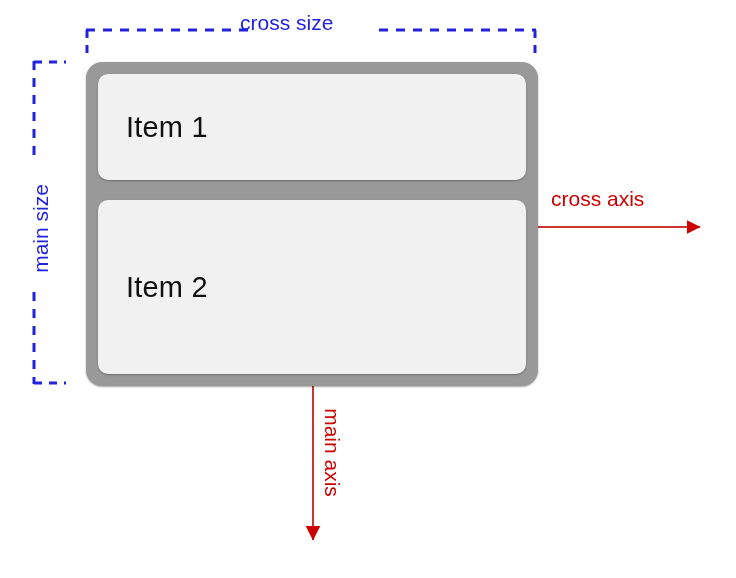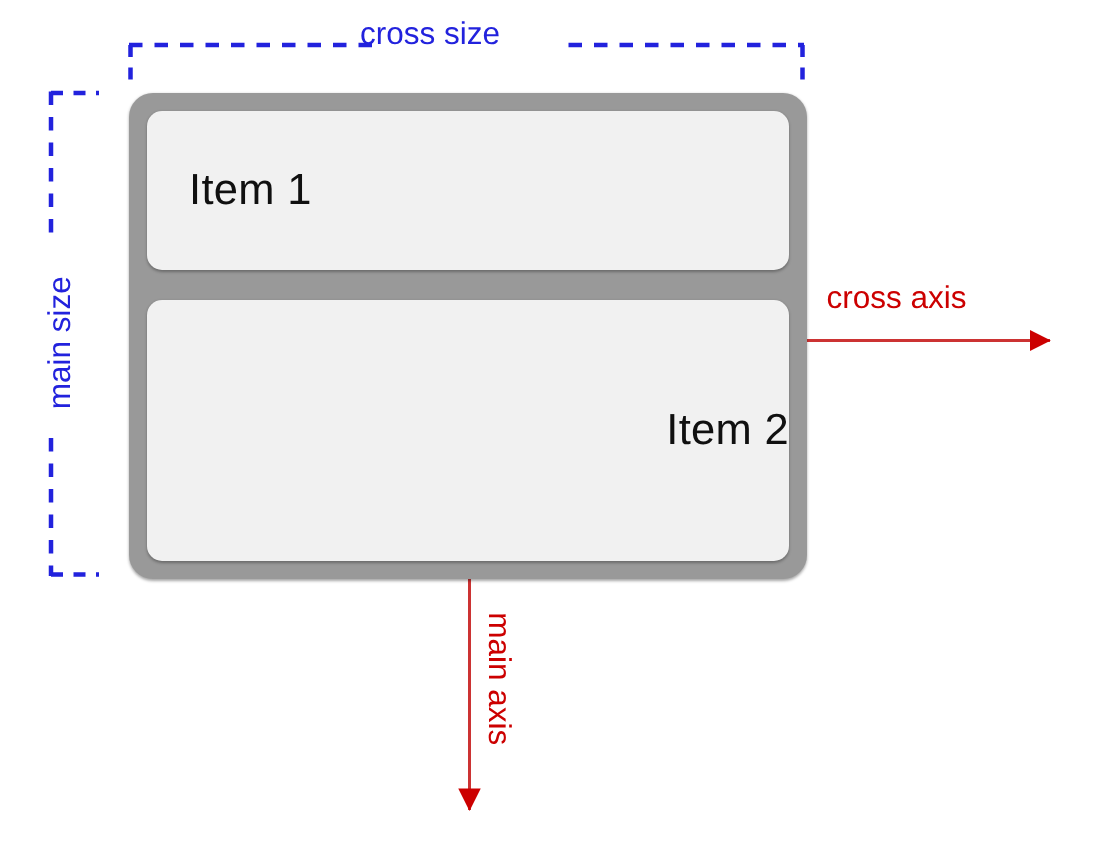--- a/index.html
+++ b/index.html
@@ -51,21 +51,21 @@
     border-radius: 10px;
     display: flex;
     align-items: center;
     padding-left: 28px;
     color: #101010;
     font-size: 29px;
     letter-spacing: 0.2px;
     box-shadow: 0 1px 2px rgba(0,0,0,0.30);
   }
   .flex-item.item-1 { height: 106px; }
-  .flex-item.item-2 { flex: 1 1 auto; margin-top: 20px; justify-content: flex-end; }
+  .flex-item.item-2 { flex: 1 1 auto; margin-top: 20px; }
 
   .item-label {
     display: block;
     line-height: 1;
   }
 
   
   .label {
     position: absolute;
     white-space: nowrap;

